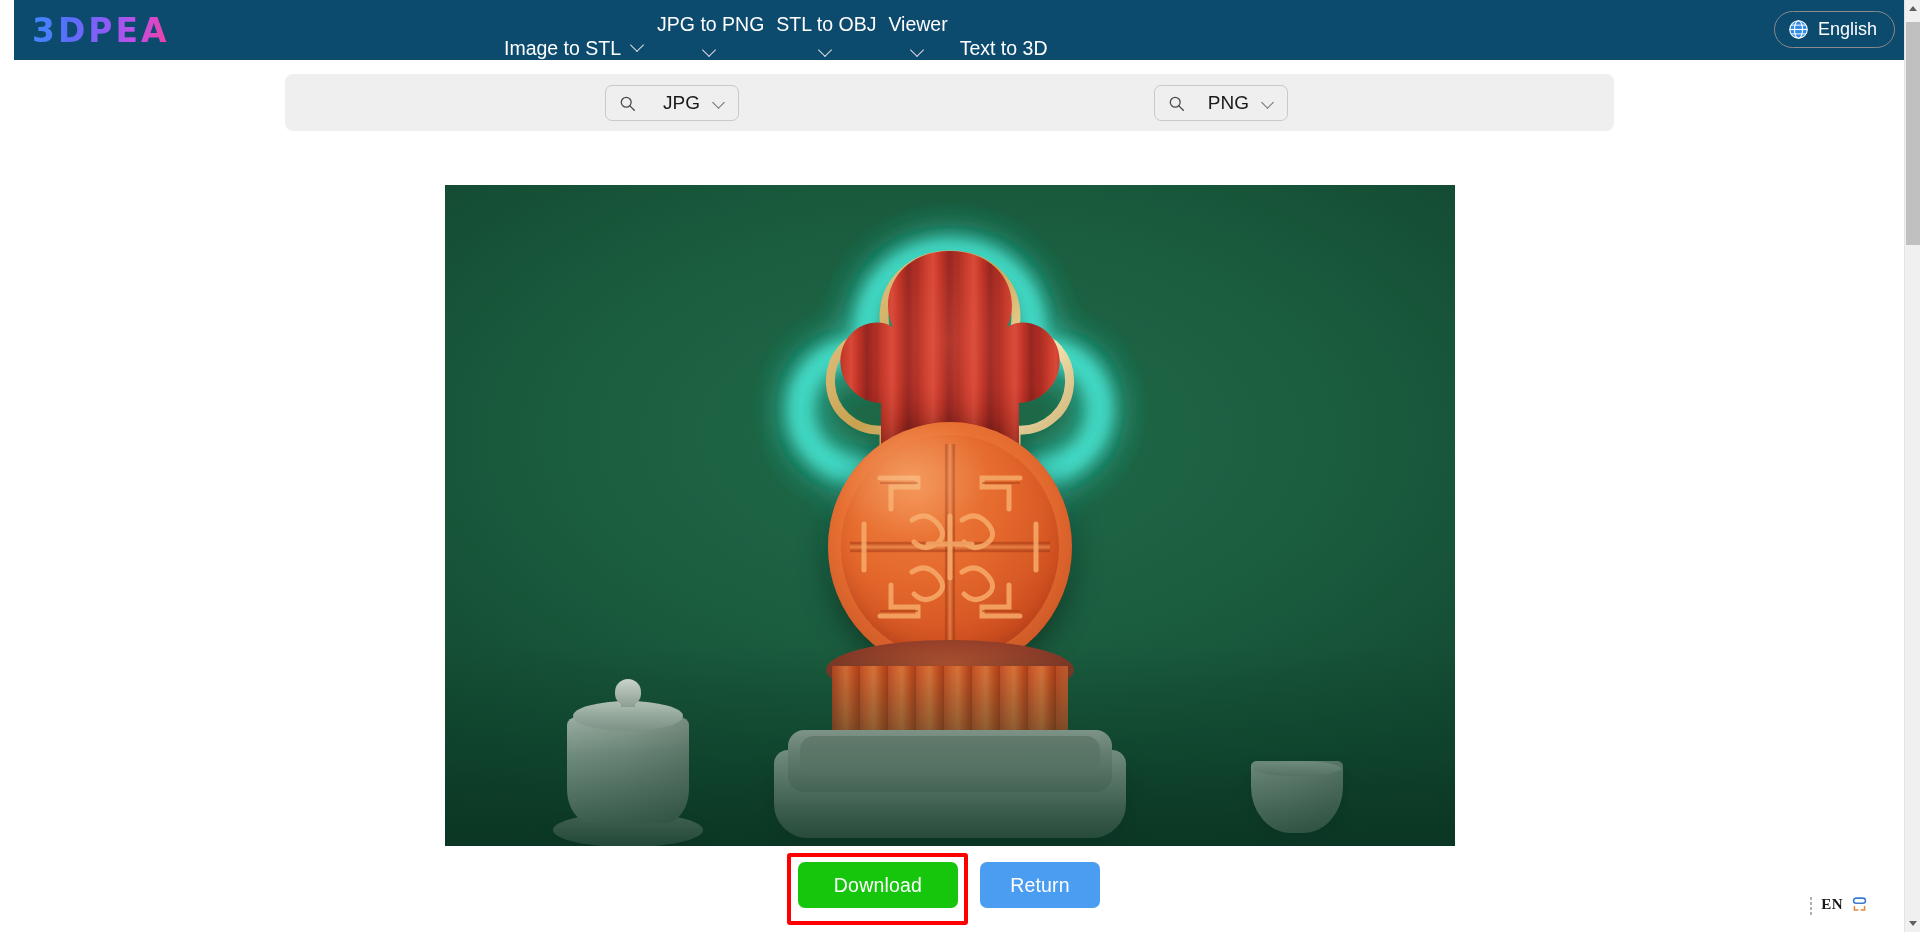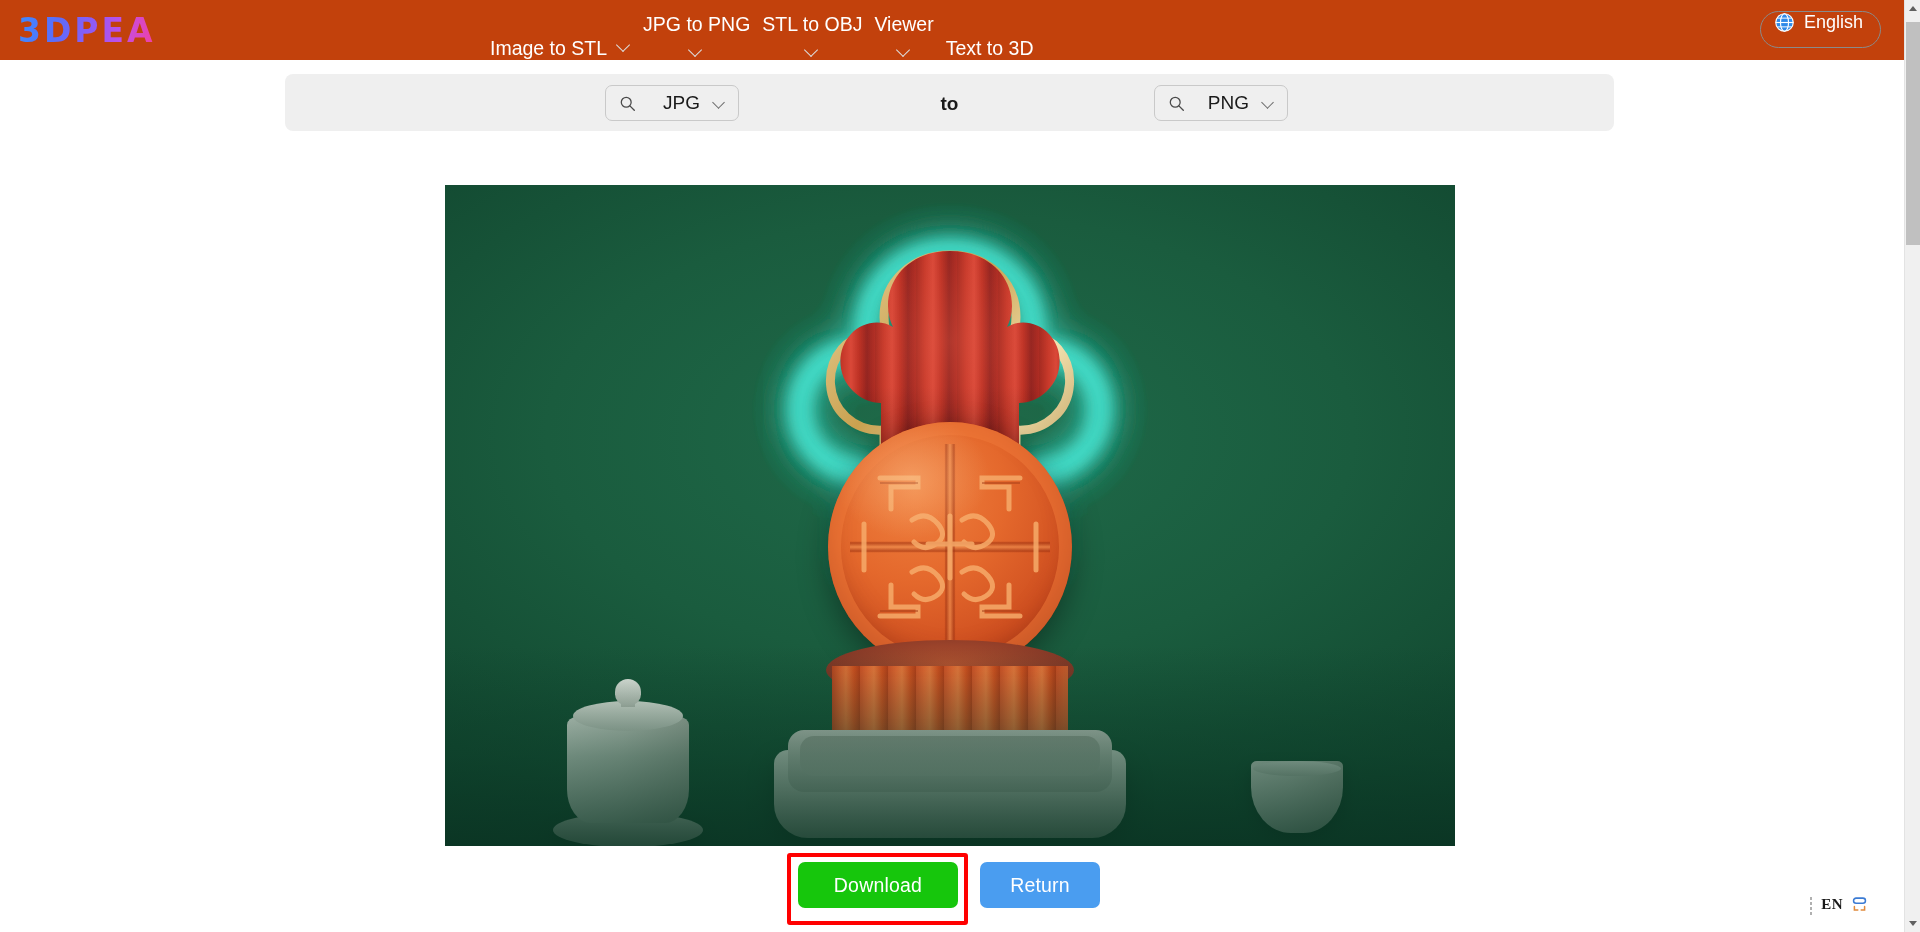--- a/index.html
+++ b/index.html
@@ -8,24 +8,24 @@
     width: 1920px;
     height: 932px;
     overflow: hidden;
     background: #ffffff;
     font-family: "Liberation Sans", sans-serif;
   }
 
   
   .navbar {
     position: absolute;
-    top: 0; left: 0;
+    top: 0; left: 14px;
     width: 1904px;
     height: 60px;
-    background: #c2410c;
+    background: #0c4a6e;
     display: flex;
     align-items: center;
   }
 
   .logo {
     position: absolute;
     left: 18px;
     top: 11px;
     font-size: 33px;
     font-weight: 700;
@@ -82,21 +82,21 @@
 
   .lang-btn {
     position: absolute;
     right: 23px;
     top: 11px;
     height: 37px;
     padding: 0 17px 0 13px;
     border: 1px solid #8a8a8a;
     border-radius: 19px;
     display: flex;
-    align-items: flex-start;
+    align-items: center;
     gap: 9px;
     color: #ffffff;
     font-size: 18px;
     cursor: pointer;
     background: transparent;
   }
 
   .globe {
     width: 21px; height: 21px;
     flex: 0 0 21px;
@@ -578,21 +578,20 @@
 
   <div class="fmt-select left">
     <svg class="mag" viewBox="0 0 20 20" fill="none">
       <circle cx="8.5" cy="8.5" r="5.8" stroke="#4a4a4a" stroke-width="1.5"></circle>
       <line x1="12.8" y1="12.8" x2="18" y2="18" stroke="#4a4a4a" stroke-width="1.6" stroke-linecap="round"></line>
     </svg>
     <span class="fmt-label">JPG</span>
     <span class="fmt-chev"></span>
   </div>
 
-  <div class="to-label">to</div>
 
   <div class="fmt-select right">
     <svg class="mag" viewBox="0 0 20 20" fill="none">
       <circle cx="8.5" cy="8.5" r="5.8" stroke="#4a4a4a" stroke-width="1.5"></circle>
       <line x1="12.8" y1="12.8" x2="18" y2="18" stroke="#4a4a4a" stroke-width="1.6" stroke-linecap="round"></line>
     </svg>
     <span class="fmt-label">PNG</span>
     <span class="fmt-chev"></span>
   </div>
 

